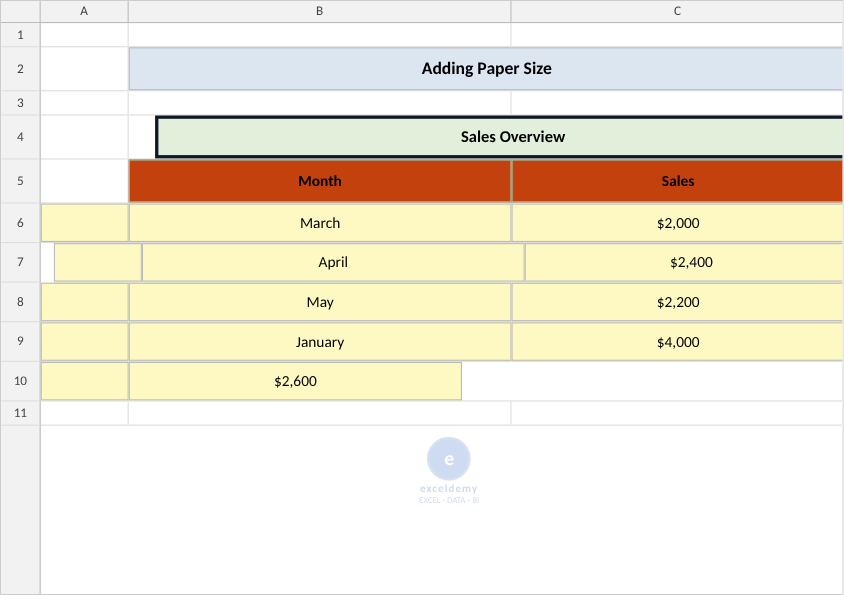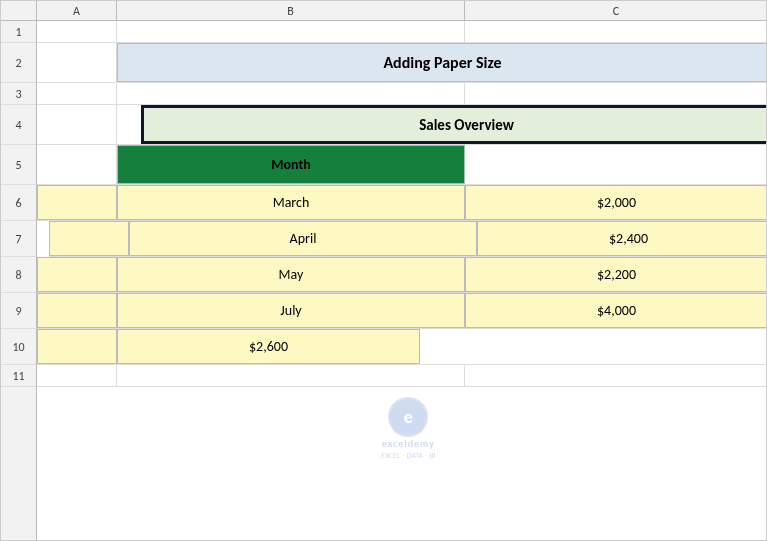--- a/index.html
+++ b/index.html
@@ -146,21 +146,21 @@
       background: #e2efda;
       font-weight: bold;
       font-size: 15px;
       justify-content: center;
       border: 3px solid #0f172a;
       margin-left: 24px;
     }
 
     
     .col-header-cell {
-      background: #15803d;
+      background: #c2410c;
       font-weight: bold;
       font-size: 14px;
       border: 1px solid #9dc3a4;
     }
 
     
     .data-cell {
       background: #fef9c3;
       border: 1px solid #bbb;
     }
@@ -262,20 +262,23 @@
         <div class="cell span-bc sales-overview-cell">
           <span>Sales Overview</span>
         </div>
       </div>
 
       <div class="grid-row row-5">
         <div class="cell cell-a"></div>
         <div class="cell cell-b col-header-cell">
           <span>Month</span>
         </div>
+        <div class="cell cell-c col-header-cell">
+          <span>Sales</span>
+        </div>
       </div>
 
       <div class="grid-row row-6">
         <div class="cell cell-a data-cell"></div>
         <div class="cell cell-b data-cell">
           <span>March</span>
         </div>
         <div class="cell cell-c data-cell">
           <span>$2,000</span>
         </div>
@@ -297,21 +300,21 @@
           <span>May</span>
         </div>
         <div class="cell cell-c data-cell">
           <span>$2,200</span>
         </div>
       </div>
 
       <div class="grid-row row-9">
         <div class="cell cell-a data-cell"></div>
         <div class="cell cell-b data-cell">
-          <span>July</span>
+          <span>January</span>
         </div>
         <div class="cell cell-c data-cell">
           <span>$4,000</span>
         </div>
       </div>
 
       <div class="grid-row row-10">
         <div class="cell cell-a data-cell"></div>
         <div class="cell cell-c data-cell">
           <span>$2,600</span>

